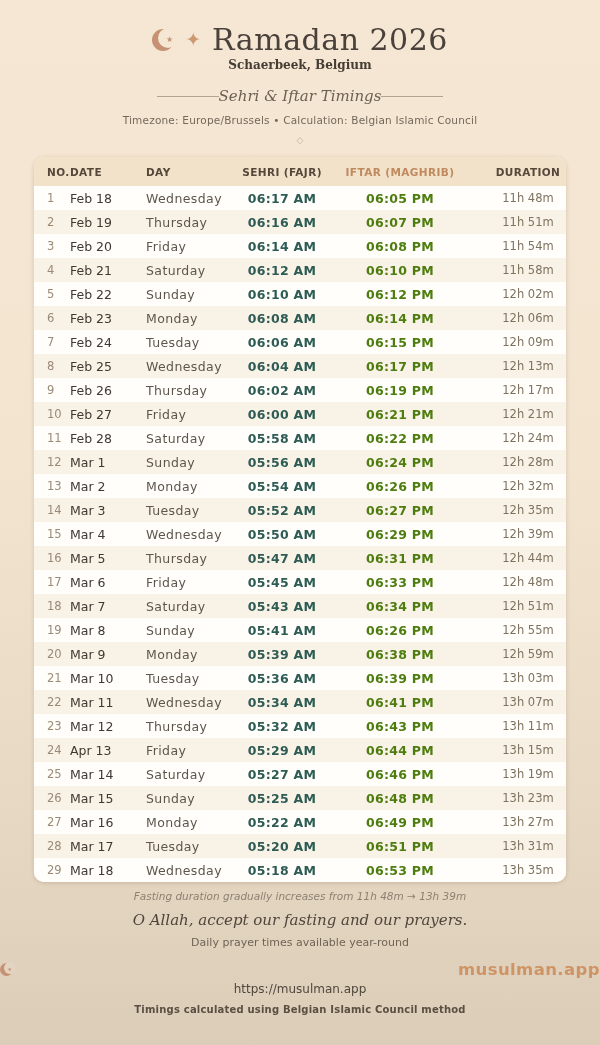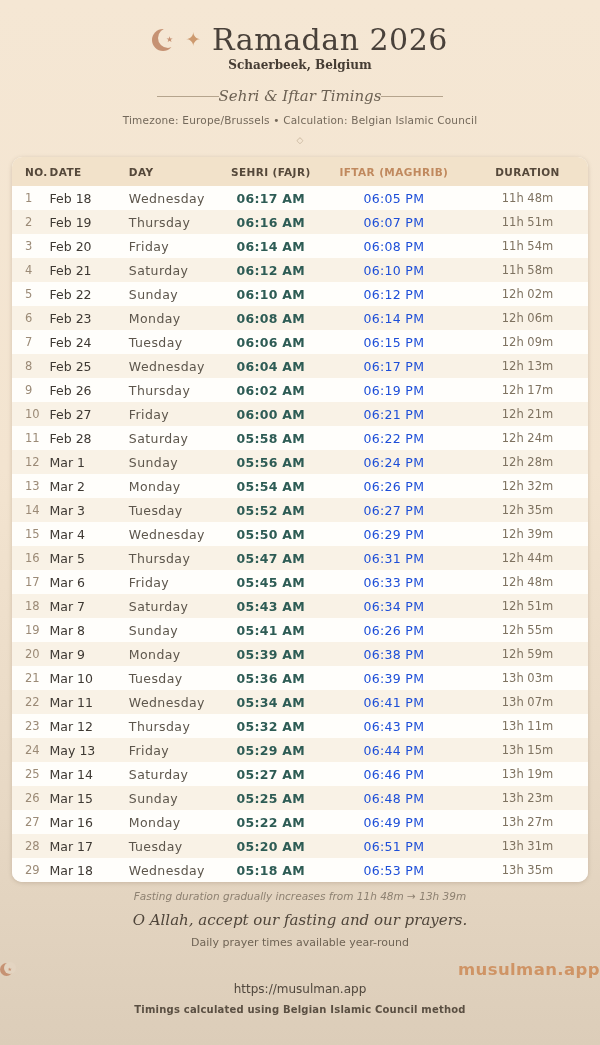--- a/index.html
+++ b/index.html
@@ -18,42 +18,42 @@
   .sparkle { font-size: 19px; color: #cd9a6f; line-height: 1; }
   .page-title { display: inline-block; font-family: "DejaVu Serif", "Liberation Serif", serif; font-size: 30px; color: #49413a; letter-spacing: 0.5px; }
   .location { margin-top: 1px; font-family: "DejaVu Serif", "Liberation Serif", serif; font-weight: bold; font-size: 12px; color: #453c33; }
   .subtitle-row { margin-top: 15px; display: flex; align-items: center; justify-content: center; gap: 0; }
   .subtitle-line { width: 62px; height: 1px; background: #b5a48d; }
   .subtitle { font-family: "DejaVu Serif", "Liberation Serif", serif; font-style: italic; font-size: 15px; color: #6b6052; }
   .meta { margin-top: 9px; font-size: 10.5px; color: #73685a; letter-spacing: 0.2px; }
   .diamond { margin-top: 9px; font-size: 9px; color: #c4b199; }
 
   .card {
-    width: 576px; margin: 12px auto 0; border-radius: 10px;
+    width: 532px; margin: 12px auto 0; border-radius: 10px;
     background: #fffefb; overflow: hidden;
     box-shadow: 0 1px 4px rgba(122, 101, 78, 0.28);
   }
   table { width: 100%; table-layout: fixed; border-collapse: collapse; }
   col.c-no { width: 36px; } col.c-date { width: 76px; } col.c-day { width: 88px; }
   col.c-sehri { width: 96px; } col.c-iftar { width: 140px; } col.c-dur { width: 116px; }
   thead th {
     height: 29px; background: #f2e2ca; font-size: 10.5px; font-weight: bold;
     color: #55483a; letter-spacing: 0.4px; text-align: center; padding: 0;
   }
   thead th.left { text-align: left; }
   thead th.pad { padding-left: 13px; }
   thead th.iftar-h { color: #c0895e; }
   tbody tr:nth-child(odd) { background: #fffefb; }
   tbody tr:nth-child(even) { background: #f9f2e6; }
   td { height: 24px; padding: 0; font-size: 12.5px; text-align: center; }
   td.no { padding-left: 13px; text-align: left; font-size: 11.5px; color: #9b8a76; }
   td.date { text-align: left; color: #3e3933; }
   td.day { text-align: left; color: #5d564c; letter-spacing: 0.4px; }
   td.sehri { font-weight: bold; color: #2e5c55; letter-spacing: 0.3px; }
-  td.iftar { font-weight: normal; color: #1d4ed8; letter-spacing: 0.3px; }
+  td.iftar { font-weight: bold; color: #4d7c0f; letter-spacing: 0.3px; }
   td.duration { font-size: 11.5px; color: #7e7260; }
 
   .footer { text-align: center; }
   .fasting-note { margin-top: 8px; font-style: italic; font-size: 10.5px; color: #8d8171; }
   .dua { margin-top: 9px; font-family: "DejaVu Serif", "Liberation Serif", serif; font-style: italic; font-size: 15px; color: #4f453a; }
   .availability { margin-top: 7px; font-size: 11px; color: #6f6455; }
   .brand-row { margin-top: 11px; display: flex; align-items: center; justify-content: space-between; gap: 7px; }
   .crescent.small, .crescent.small .moon { width: 13px; height: 13px; }
   .crescent.small .moon::after { left: 4px; top: -1px; width: 12px; height: 12px; background: #e3d4c1; }
   .crescent.small .tiny-star { right: 1px; top: 4px; font-size: 5px; line-height: 5px; }
@@ -283,21 +283,21 @@
         <tr>
           <td class="no">23</td>
           <td class="date">Mar 12</td>
           <td class="day">Thursday</td>
           <td class="sehri">05:32 AM</td>
           <td class="iftar">06:43 PM</td>
           <td class="duration">13h 11m</td>
         </tr>
         <tr>
           <td class="no">24</td>
-          <td class="date">May 13</td>
+          <td class="date">Apr 13</td>
           <td class="day">Friday</td>
           <td class="sehri">05:29 AM</td>
           <td class="iftar">06:44 PM</td>
           <td class="duration">13h 15m</td>
         </tr>
         <tr>
           <td class="no">25</td>
           <td class="date">Mar 14</td>
           <td class="day">Saturday</td>
           <td class="sehri">05:27 AM</td>

